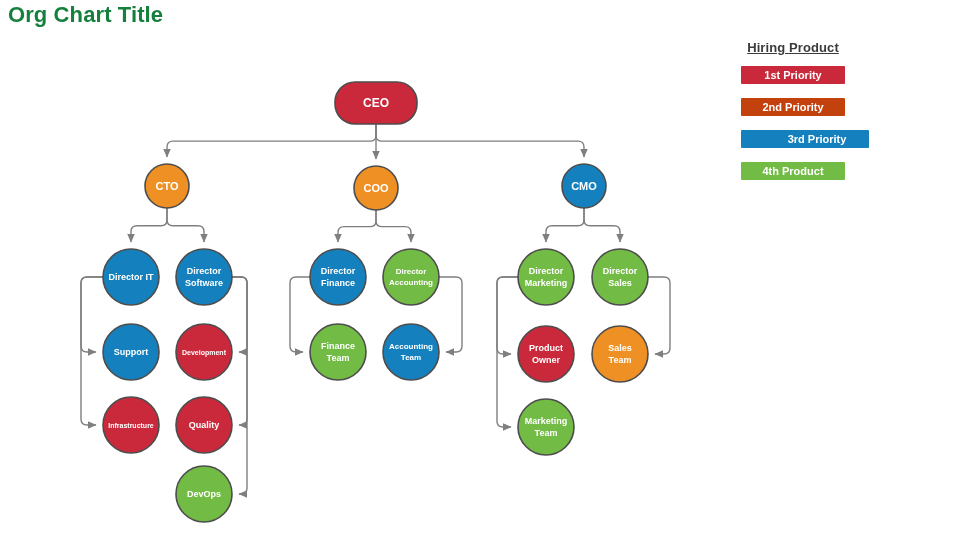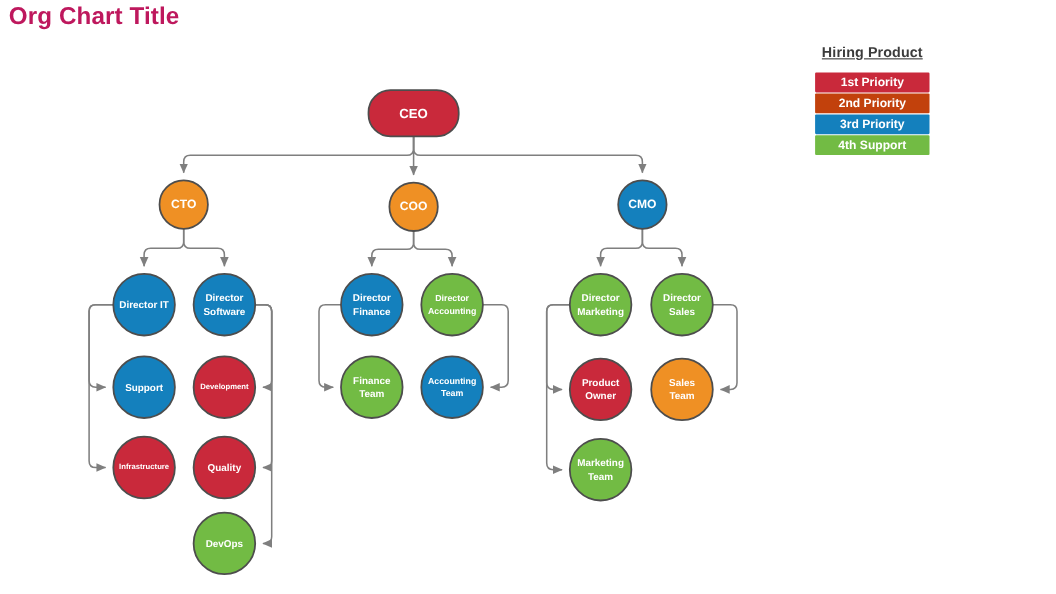--- a/index.html
+++ b/index.html
@@ -14,21 +14,21 @@
     overflow: hidden;
     font-family: "Liberation Sans", sans-serif;
     -webkit-font-smoothing: antialiased;
   }
   #page-title {
     position: absolute;
     left: 8px;
     top: 2px;
     font-size: 22px;
     font-weight: bold;
-    color: #be185d;
+    color: #15803d;
     letter-spacing: 0.1px;
   }
   #chart-canvas {
     position: absolute;
     left: 0;
     top: 0;
     width: 960px;
     height: 540px;
   }
   .legend {
@@ -48,21 +48,21 @@
     letter-spacing: 0.1px;
   }
   .legend-item {
     width: 104px;
     height: 18px;
     line-height: 18px;
     text-align: center;
     color: #ffffff;
     font-size: 11px;
     font-weight: bold;
-    margin-bottom: 1px;
+    margin-bottom: 14px;
     border-radius: 1px;
   }
   .node-label {
     fill: #ffffff;
     font-family: "Liberation Sans", sans-serif;
     font-weight: bold;
     text-anchor: middle;
     dominant-baseline: central;
     pointer-events: none;
   }
@@ -196,16 +196,16 @@
         <text x="546" y="433" class="node-label" font-size="9" fill="#ffffff">Team</text>
       </g>
     </g>
 </svg>
 
 <div class="legend">
   <div class="legend-title">Hiring Product</div>
   <div id="legend-items">
       <div class="legend-item" style="background: rgb(201, 41, 59);"><span>1st Priority</span></div>
       <div class="legend-item" style="background: #c2410c;"><span>2nd Priority</span></div>
-      <div class="legend-item" style="background: rgb(20, 128, 189);"><span>3rd Priority</span></div>
-      <div class="legend-item" style="background: rgb(114, 187, 68);"><span>4th Support</span></div>
+      <div class="legend-item" style="background: rgb(20, 128, 189); padding-left: 24px;"><span>3rd Priority</span></div>
+      <div class="legend-item" style="background: rgb(114, 187, 68);"><span>4th Product</span></div>
     </div>
 </div>
 
 </body></html>

